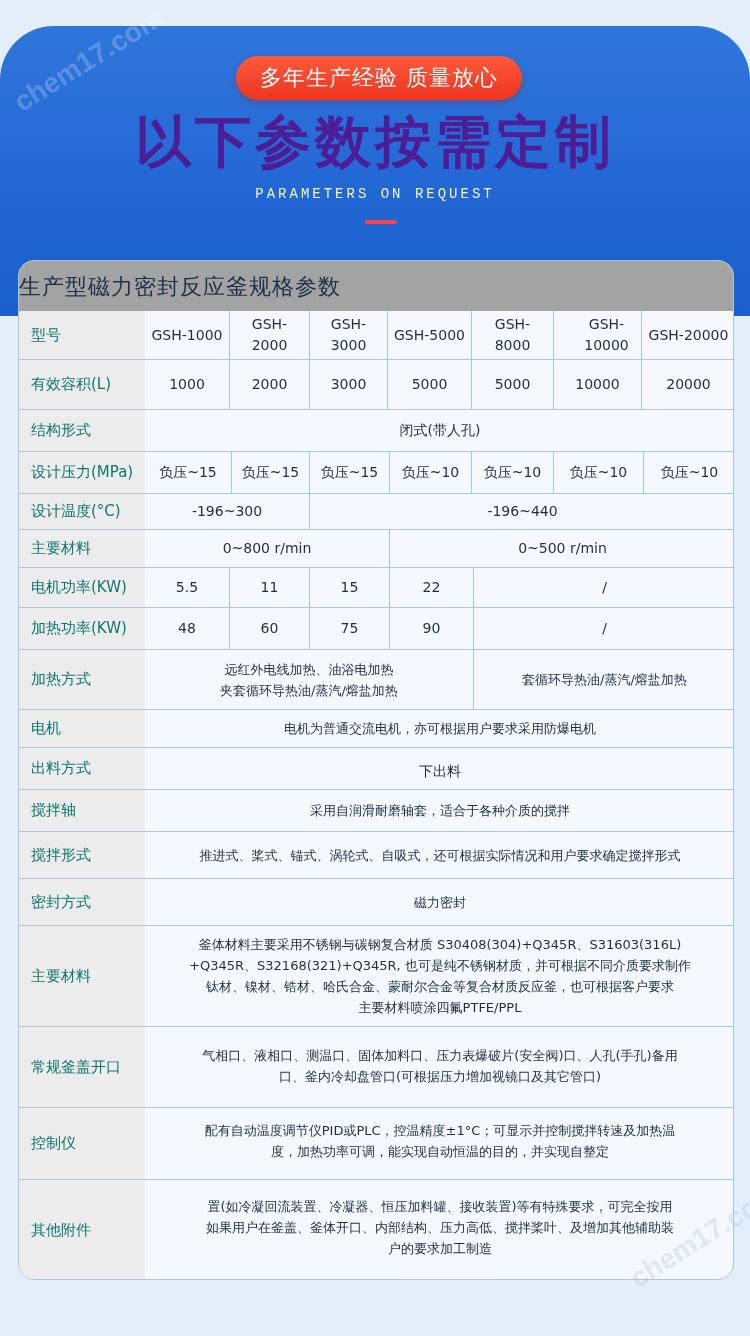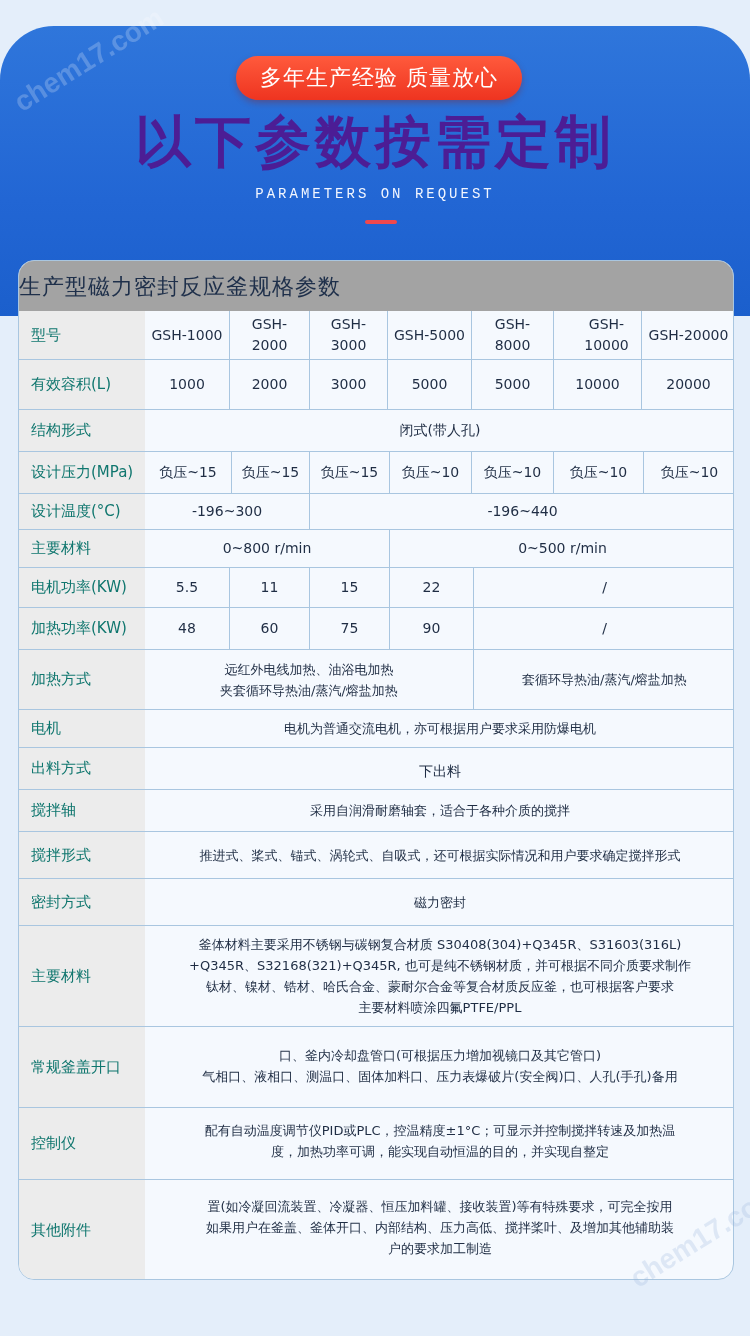--- a/index.html
+++ b/index.html
@@ -200,22 +200,22 @@
       <span>釜体材料主要采用不锈钢与碳钢复合材质 S30408(304)+Q345R、S31603(316L)</span>
       <span>+Q345R、S32168(321)+Q345R, 也可是纯不锈钢材质，并可根据不同介质要求制作</span>
       <span>钛材、镍材、锆材、哈氏合金、蒙耐尔合金等复合材质反应釜，也可根据客户要求</span>
       <span>主要材料喷涂四氟PTFE/PPL</span>
     </div>
   </div>
 
   <div class="row" style="top:765px;height:81px;">
     <div class="cell label">常规釜盖开口</div>
     <div class="cell nob sm" style="left:126px;width:590px;flex-direction:column;justify-content:flex-start;padding-top:18px;">
+      <span>气相口、液相口、测温口、固体加料口、压力表爆破片(安全阀)口、人孔(手孔)备用</span>
       <span>口、釜内冷却盘管口(可根据压力增加视镜口及其它管口)</span>
-      <span>气相口、液相口、测温口、固体加料口、压力表爆破片(安全阀)口、人孔(手孔)备用</span>
     </div>
   </div>
 
   <div class="row" style="top:846px;height:72px;">
     <div class="cell label">控制仪</div>
     <div class="cell nob sm" style="left:126px;width:590px;flex-direction:column;justify-content:flex-start;padding-top:12px;">
       <span>配有自动温度调节仪PID或PLC，控温精度±1°C；可显示并控制搅拌转速及加热温</span>
       <span>度，加热功率可调，能实现自动恒温的目的，并实现自整定</span>
     </div>
   </div>

